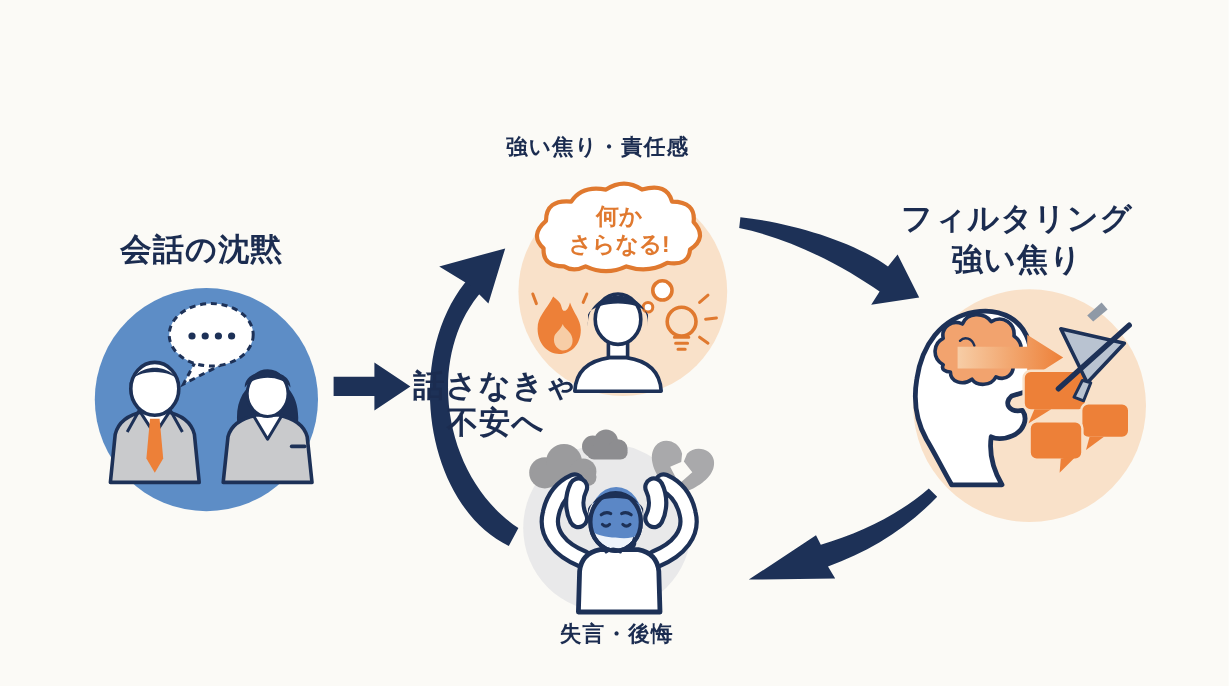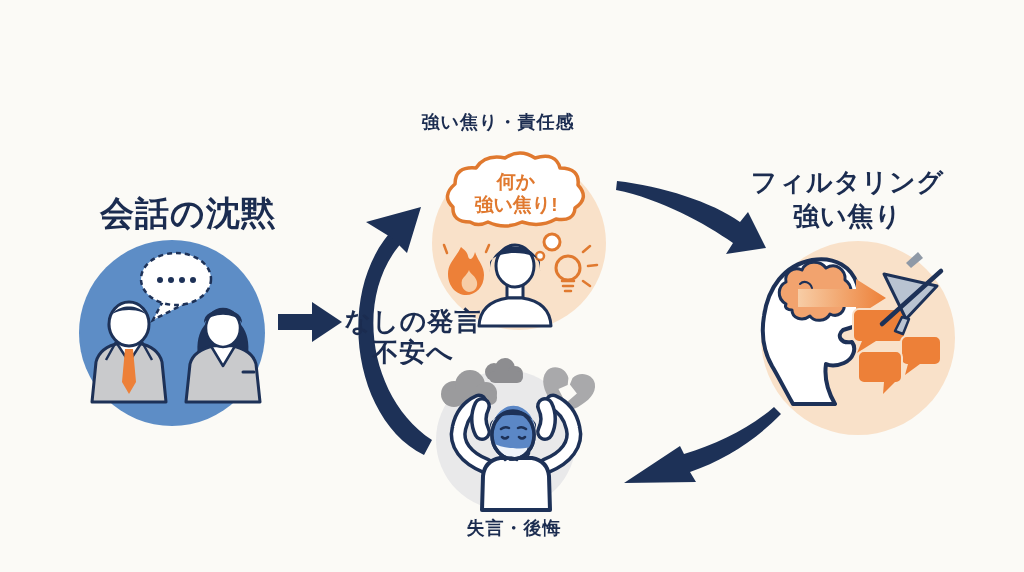--- a/index.html
+++ b/index.html
@@ -7,21 +7,21 @@
     position:relative;width:1024px;height:572px;overflow:hidden;
     background:var(--background,#fbfaf6);
     font-family:"Liberation Sans","DejaVu Sans",sans-serif;
   }
   .artwork{position:absolute;left:0;top:0;}
   .lbl{
     position:absolute;text-align:center;font-weight:700;
     color:var(--label-text,#1b2c50);white-space:pre-line;
     letter-spacing:1px;line-height:1.22;
   }
-  .lbl-silence{left:98px;top:193px;width:180px;font-size:34px;}
+  .lbl-silence{left:78px;top:193px;width:180px;font-size:26px;}
   .lbl-pressure{left:373px;top:112px;width:250px;font-size:18px;}
   .lbl-unfiltered{left:745px;top:166px;width:205px;font-size:26px;line-height:1.3;}
   .lbl-regret{left:414px;top:518px;width:200px;font-size:18px;}
   .lbl-cycle{left:333px;top:306px;width:160px;font-size:26px;line-height:1.18;}
   .lbl-thought{
     left:441px;top:171px;width:150px;font-size:19px;line-height:1.2;
     color:var(--orange-outline,#e0792f);letter-spacing:0;
   }
   
   .f-navy{fill:var(--navy)} .s-navy{stroke:var(--navy)}
@@ -225,18 +225,18 @@
         <path d="M528 447 C526 451 526 455 528 457 C531 455 531 450 528 447 Z" class="f-navy"></path>
       </g>
     </g>
   </svg>
 
   <div class="lbl lbl-silence">会話の沈黙</div>
   <div class="lbl lbl-pressure">強い焦り・責任感</div>
   <div class="lbl lbl-unfiltered">フィルタリング
 強い焦り</div>
   <div class="lbl lbl-regret">失言・後悔</div>
-  <div class="lbl lbl-cycle">なしの発言
+  <div class="lbl lbl-cycle">話さなきゃ
 不安へ</div>
   <div class="lbl lbl-thought">何か
-強い焦り!</div>
+さらなる!</div>
 
 </div>
 
 </body></html>

